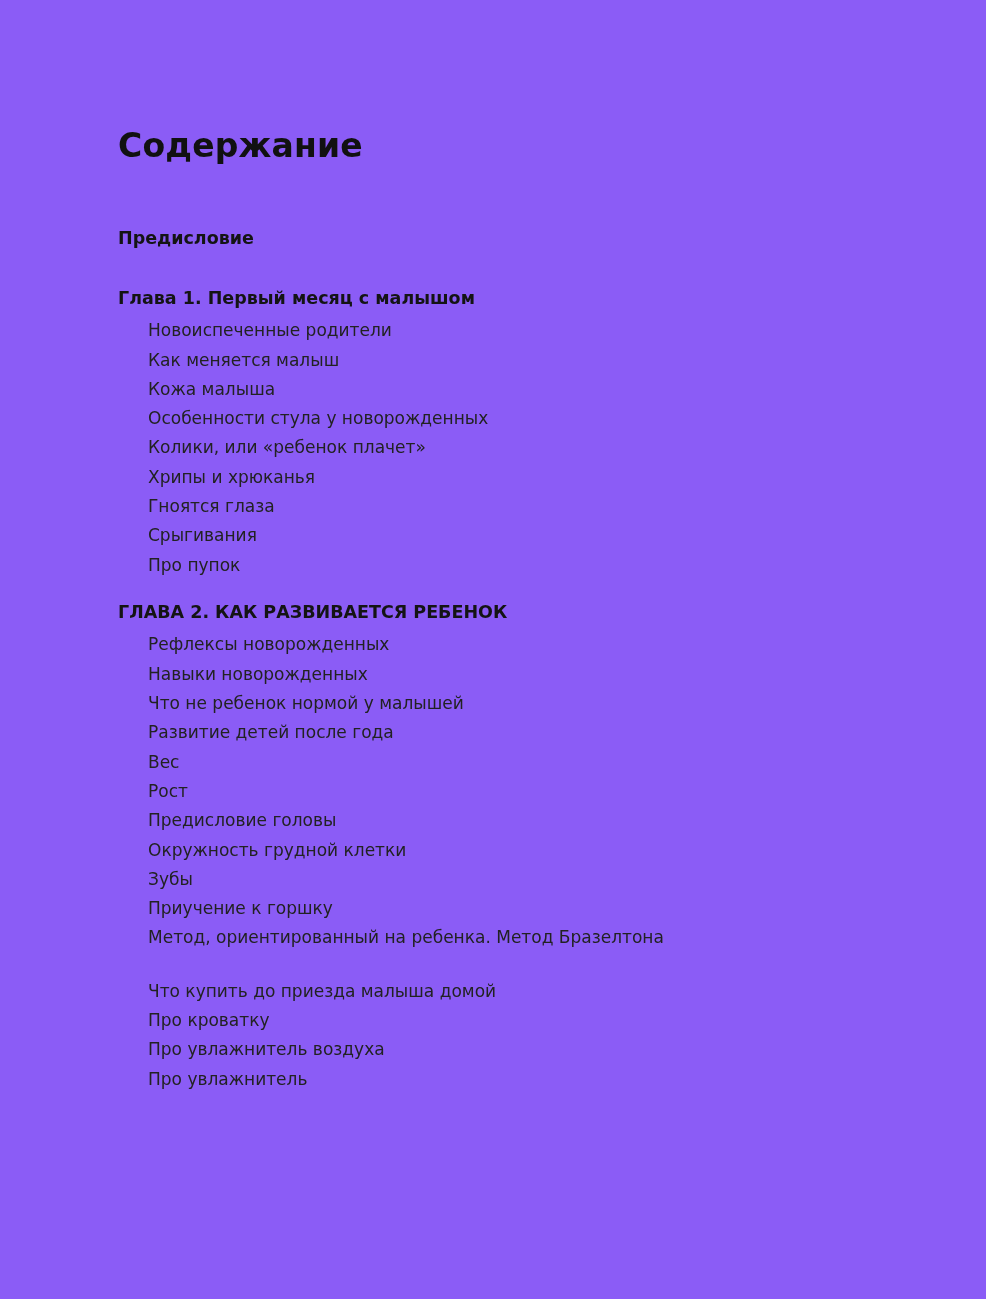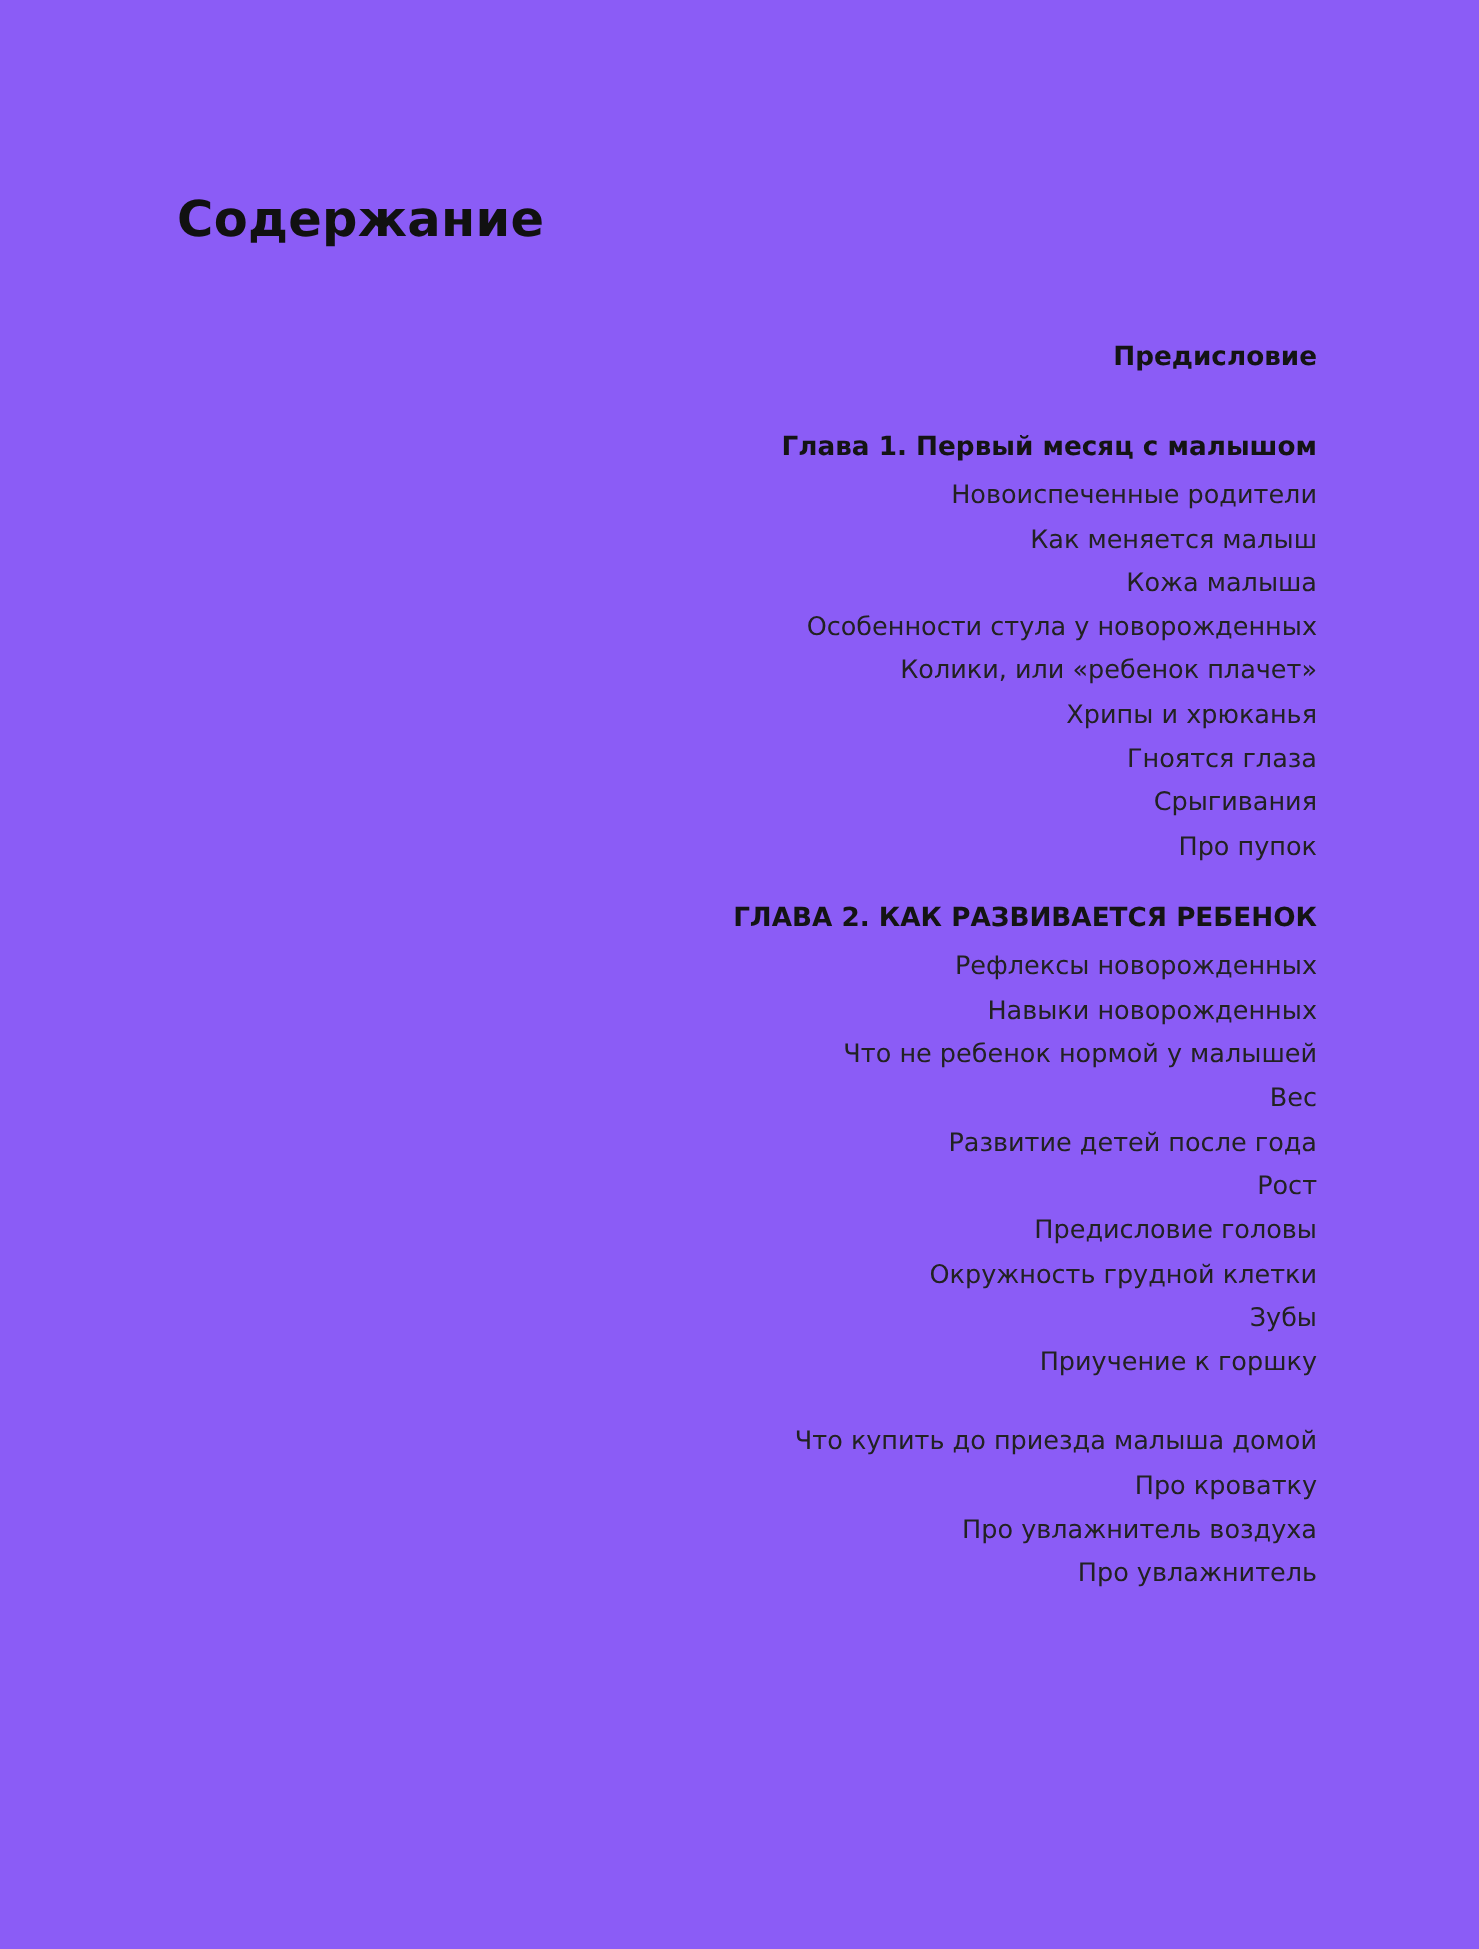--- a/index.html
+++ b/index.html
@@ -33,21 +33,20 @@
   .toc-title {
     font-size: 33px;
     font-weight: 700;
     letter-spacing: 0.2px;
     color: #111111;
     margin: 0 0 66px 0;
     line-height: 1.1;
   }
   .toc-section {
     margin-bottom: 0;
-    text-align: right;
   }
   .toc-heading {
     font-size: 17.5px;
     font-weight: 700;
     color: #141414;
     line-height: 1.0;
     margin: 0;
     padding: 0;
   }
   .toc-heading.preface {
@@ -90,27 +89,28 @@
           <div class="toc-entry">Гноятся глаза</div>
           <div class="toc-entry">Срыгивания</div>
           <div class="toc-entry">Про пупок</div>
         </div>
         <div class="group-gap"></div>
         <div class="toc-section">
           <div class="toc-heading chapter">ГЛАВА 2. КАК РАЗВИВАЕТСЯ РЕБЕНОК</div>
           <div class="toc-entry">Рефлексы новорожденных</div>
           <div class="toc-entry">Навыки новорожденных</div>
           <div class="toc-entry">Что не ребенок нормой у малышей</div>
+          <div class="toc-entry">Развитие детей после года</div>
           <div class="toc-entry">Вес</div>
-          <div class="toc-entry">Развитие детей после года</div>
           <div class="toc-entry">Рост</div>
           <div class="toc-entry">Предисловие головы</div>
           <div class="toc-entry">Окружность грудной клетки</div>
           <div class="toc-entry">Зубы</div>
           <div class="toc-entry">Приучение к горшку</div>
+          <div class="toc-entry">Метод, ориентированный на ребенка. Метод Бразелтона</div>
         </div>
         <div class="group-gap"></div>
         <div class="toc-section">
           <div class="toc-entry">Что купить до приезда малыша домой</div>
           <div class="toc-entry">Про кроватку</div>
           <div class="toc-entry">Про увлажнитель воздуха</div>
           <div class="toc-entry">Про увлажнитель</div>
         </div>
       </div>
   </div>

